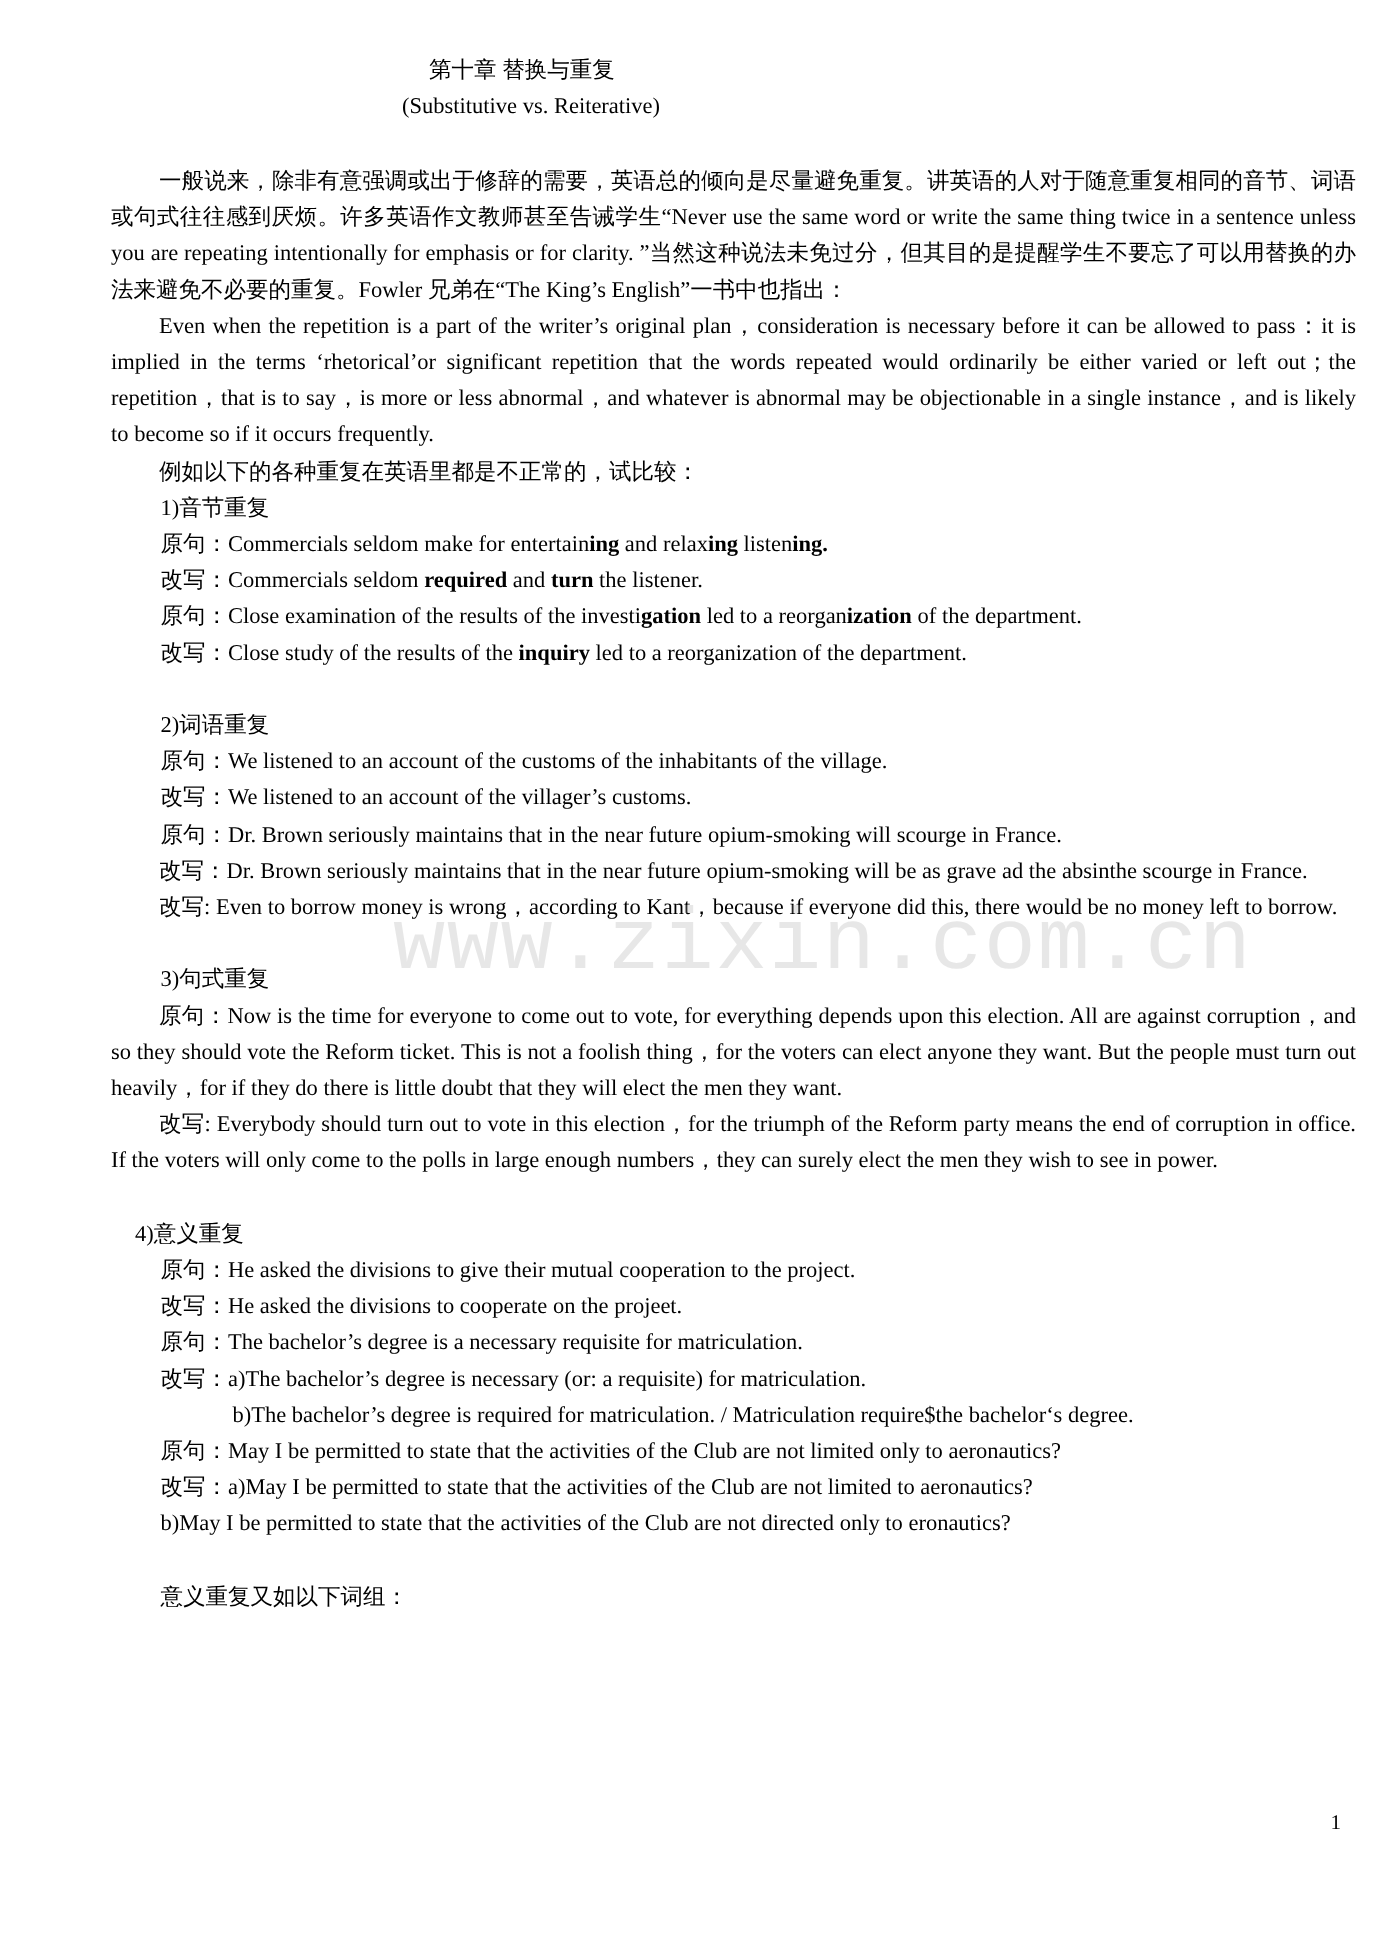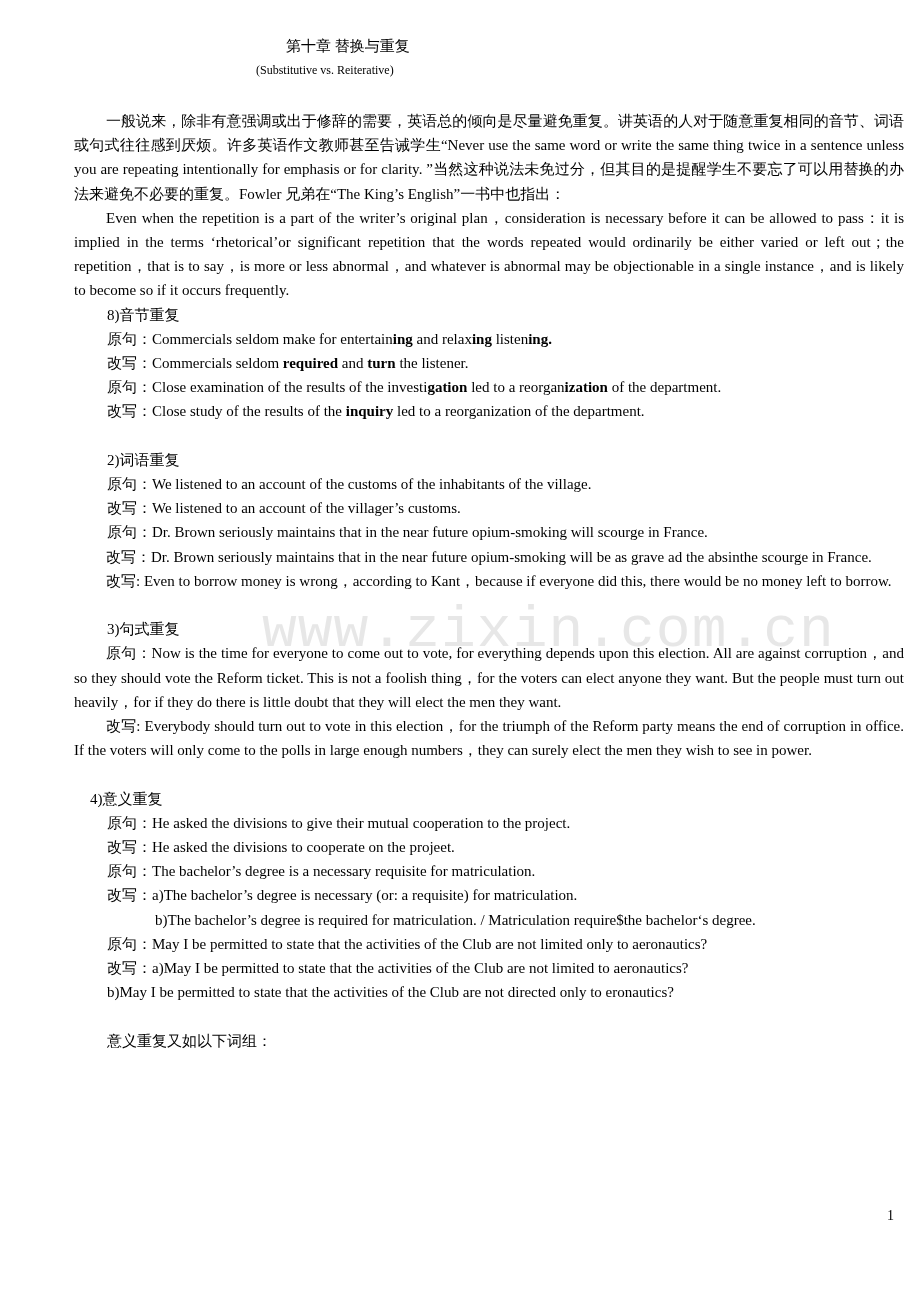--- a/index.html
+++ b/index.html
@@ -1,20 +1,20 @@
 <!DOCTYPE html>
 <html><head>
 <meta charset="utf-8">
 <style>
   html, body { margin: 0; padding: 0; background: #ffffff; }
   body { width: 920px; height: 1302px; position: relative; overflow: hidden;
          font-family: "Liberation Serif", "DejaVu Serif", serif; color: #000; font-size: 15px; }
   .page { position: absolute; left: 0; top: 0; width: 920px; height: 1302px; margin-left: 32px; }
   .title-cn { position: absolute; left: 254px; top: 37px; font-size: 15px; }
-  .title-en { position: absolute; left: 224px; top: 63px; font-size: 12px; }
+  .title-en { position: absolute; left: 236px; top: 63px; font-size: 15px; }
   .body { position: absolute; left: 42px; top: 109px; width: 830px; line-height: 24.2px; }
   .p { margin: 0; text-align: justify; }
   .ind { text-indent: 32px; }
   .ex { padding-left: 33px; }
   .ex2 { padding-left: 81px; font-family: Liberation Serif, serif; }
   .sec4 { padding-left: 16px; }
   .blank { height: 24.2px; }
   .page-num { position: absolute; left: 855px; top: 1208px; font-size: 14px; }
   .watermark { position: absolute; left: 230px; top: 598px; font-family: Liberation Mono, monospace;
                font-size: 58px; color: rgba(170,170,170,0.28); letter-spacing: 1px; pointer-events: none; }
@@ -24,22 +24,23 @@
 <body>
 
 <div class="page">
 
   <div class="title-cn">第十章  替换与重复</div>
   <div class="title-en">(Substitutive vs.  Reiterative)</div>
 
   <div class="body">
     <p class="p ind">一般说来，除非有意强调或出于修辞的需要，英语总的倾向是尽量避免重复。讲英语的人对于随意重复相同的音节、词语或句式往往感到厌烦。许多英语作文教师甚至告诫学生“Never use the same word or write the same thing twice in a sentence unless you are repeating intentionally for emphasis or for clarity. ”当然这种说法未免过分，但其目的是提醒学生不要忘了可以用替换的办法来避免不必要的重复。Fowler 兄弟在“The King’s English”一书中也指出：</p>
     <p class="p ind">Even when the repetition is a part of the writer’s original plan，consideration is necessary before it can be allowed to pass：it is implied in the terms ‘rhetorical’or significant repetition that the words repeated would ordinarily be either varied or left out；the repetition，that is to say，is more or less abnormal，and whatever is abnormal may be objectionable in a single instance，and is likely to become so if it occurs frequently.</p>
+    <p class="p ind">例如以下的各种重复在英语里都是不正常的，试比较：</p>
 
-    <p class="p ex">8)音节重复</p>
+    <p class="p ex">1)音节重复</p>
     <p class="p ex">
       <span>原句：</span><span>Commercials seldom make for entertain</span><b>ing</b><span> and relax</span><b>ing</b><span> listen</span><b>ing.</b>
     </p>
     <p class="p ex">
       <span>改写：</span><span>Commercials seldom </span><b>required</b><span> and </span><b>turn</b><span> the listener.</span>
     </p>
     <p class="p ex">
       <span>原句：</span><span>Close examination of the results of the investi</span><b>gation</b><span> led to a reorgan</span><b>ization</b><span> of the department.</span>
     </p>
     <p class="p ex">

